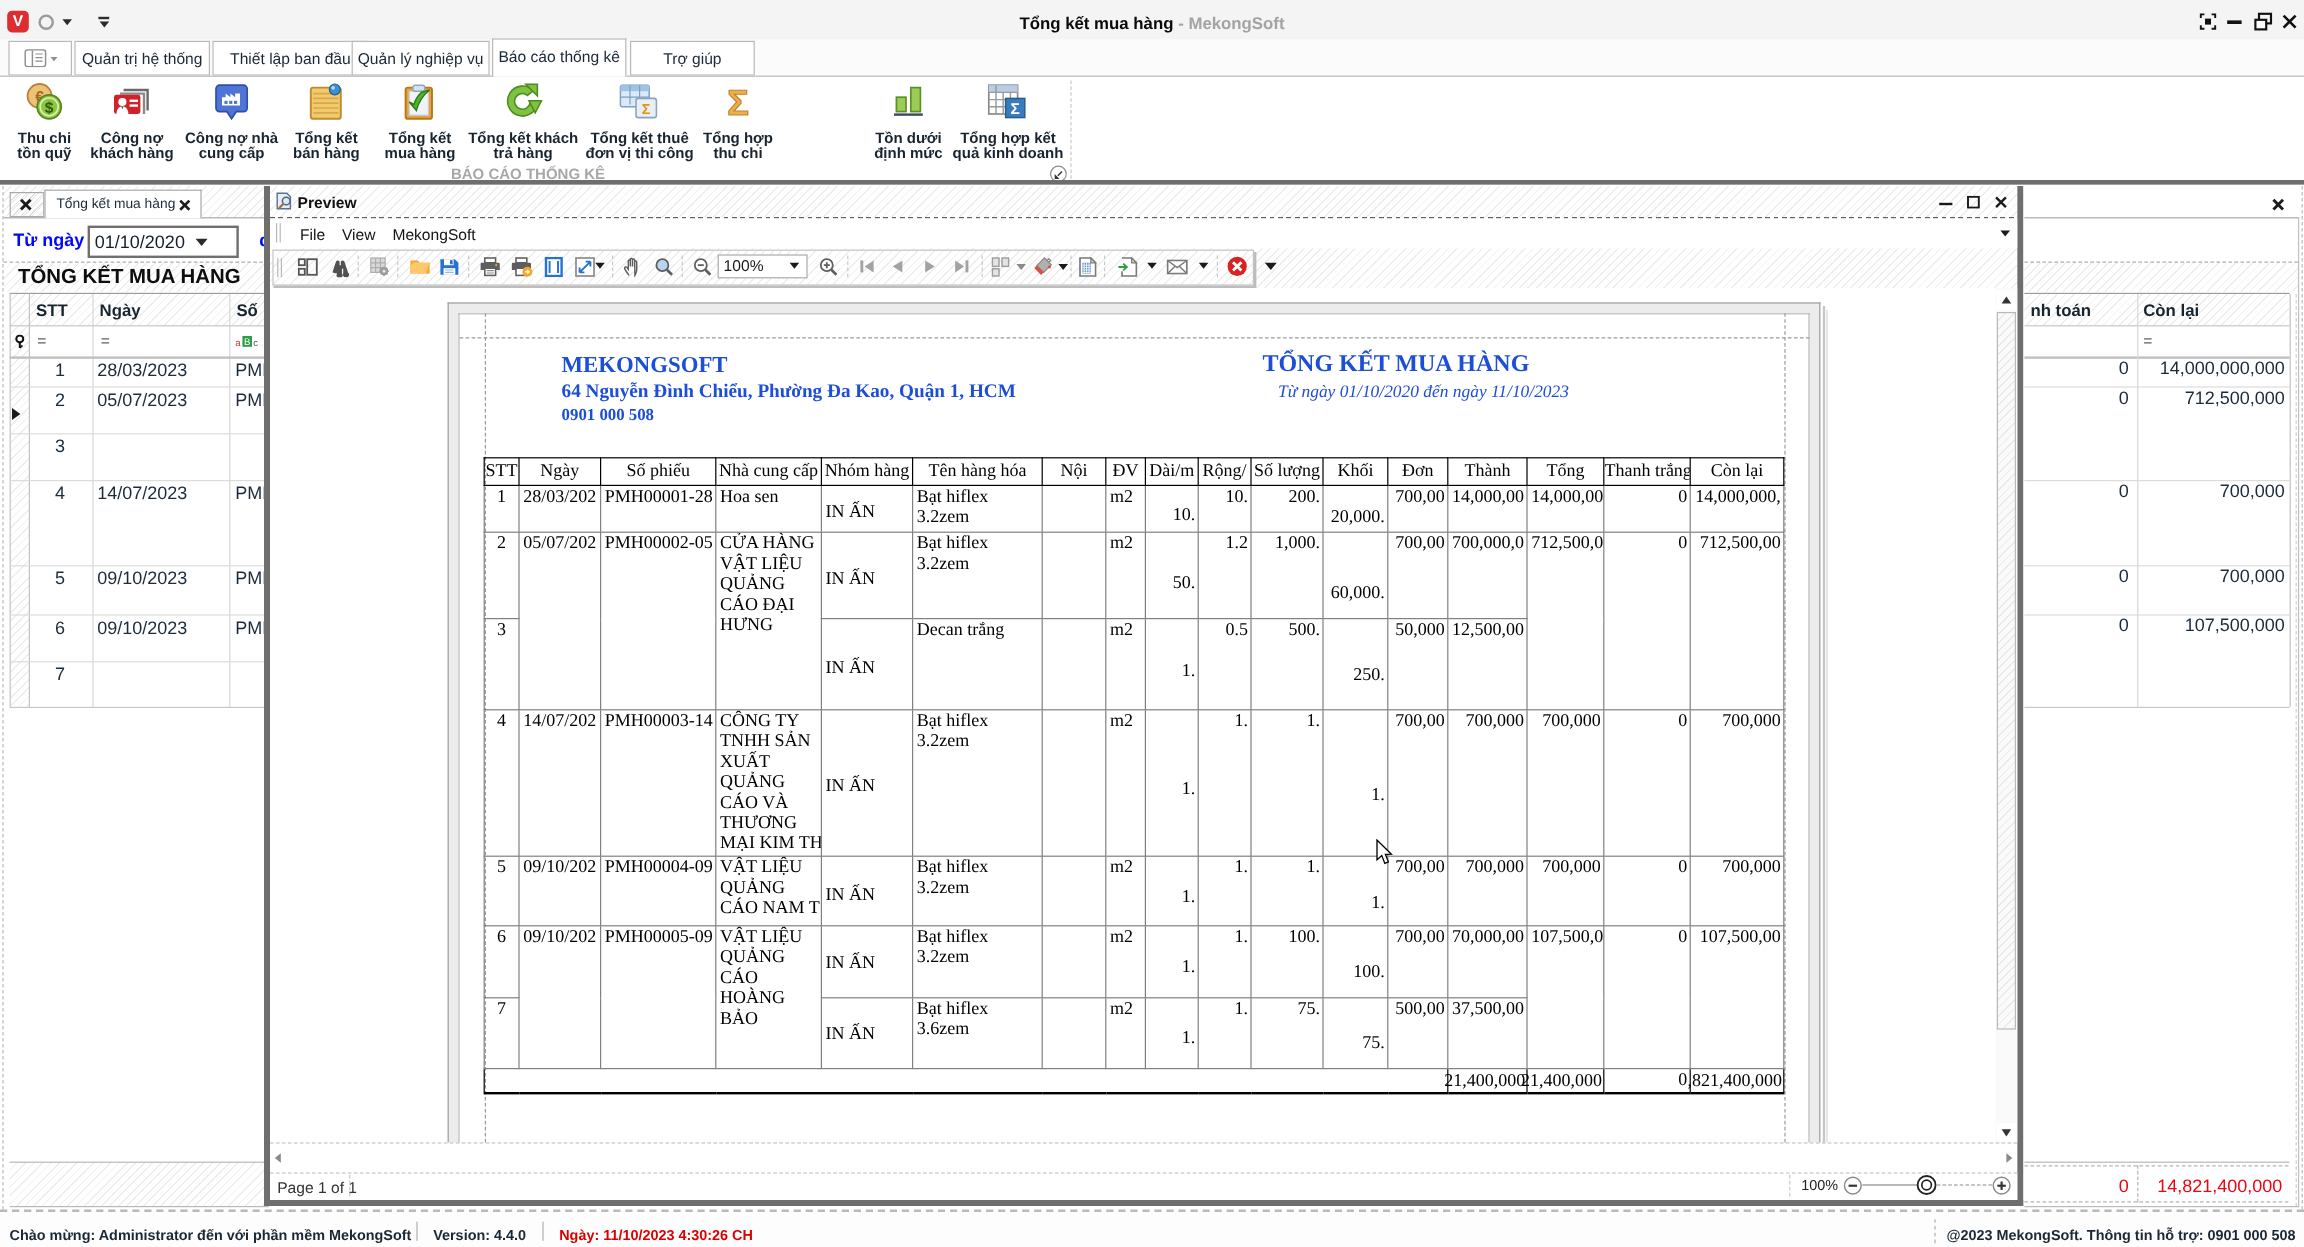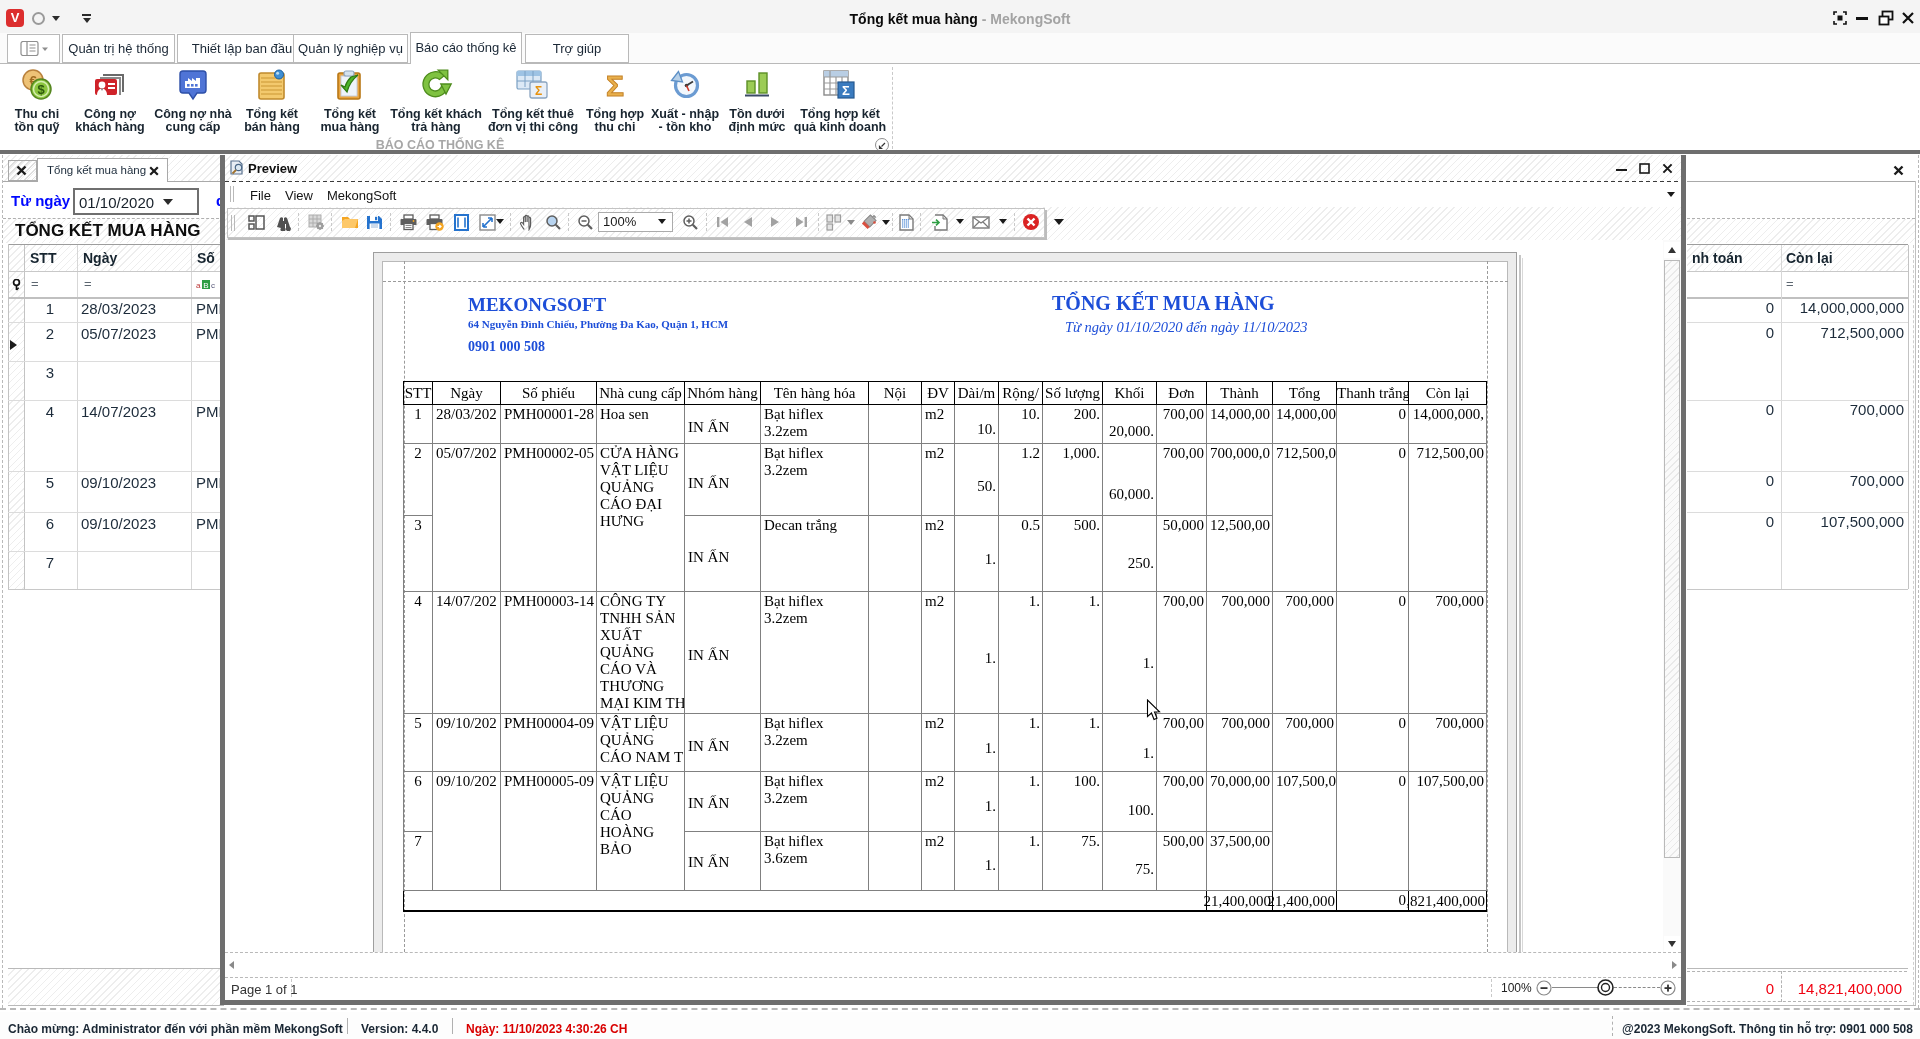--- a/index.html
+++ b/index.html
@@ -132,29 +132,20 @@
         <path d="M10 2 v16 M18 2 v16 M2 12 h24" stroke="#7aa0c4" stroke-width="1"></path>
         <rect x="15" y="13" width="17" height="16" rx="2" fill="#e9eff7" stroke="#8aa4c0" stroke-width="1.3"></rect>
         <text x="23.5" y="26" font-size="12" font-weight="bold" fill="#e8920c" text-anchor="middle">Σ</text>
       </svg>
 <div class="rlab">Tổng kết thuê<br>đơn vị thi công</div></div>
 <div class="ritem" style="left:550px">
 <svg width="30" height="32" viewBox="0 0 30 32">
         <text x="15" y="27" font-size="30" font-weight="bold" fill="#e9b04c" text-anchor="middle" stroke="#c4832a" stroke-width="1">Σ</text>
       </svg>
 <div class="rlab">Tổng hợp<br>thu chi</div></div>
-<div class="ritem" style="left:620px">
-<svg width="34" height="32" viewBox="0 0 34 32">
-        <circle cx="18.5" cy="16.5" r="11" fill="#f2f7fc" stroke="#6b9bd2" stroke-width="3.2"></circle>
-        <path d="M10.5 2.5 L3.5 11.5 L14.5 13 z" fill="#b7d0e8" stroke="#5c8fc6" stroke-width="1.3"></path>
-        <circle cx="18.5" cy="16.5" r="1.8" fill="#3a3a3a"></circle>
-        <path d="M18.5 16.5 L25 12.5" stroke="#3a3a3a" stroke-width="1.7"></path>
-        <path d="M18.5 16.5 L21 22" stroke="#d03a2a" stroke-width="1.6"></path>
-      </svg>
-<div class="rlab">Xuất - nhập<br>- tồn kho</div></div>
 <div class="ritem" style="left:692px">
 <svg width="34" height="32" viewBox="0 0 34 32">
         <rect x="7" y="12" width="8" height="12" fill="#9ccc56" stroke="#5d8f27" stroke-width="1.4"></rect>
         <rect x="19" y="4" width="8" height="20" fill="#9ccc56" stroke="#5d8f27" stroke-width="1.4"></rect>
         <rect x="5" y="25.5" width="24" height="2" fill="#3a4a66"></rect>
       </svg>
 <div class="rlab">Tồn dưới<br>định mức</div></div>
 <div class="ritem" style="left:775px">
 <svg width="36" height="32" viewBox="0 0 36 32">
         <rect x="2" y="2" width="24" height="24" fill="#fff" stroke="#8a8a8a" stroke-width="1.4"></rect>
@@ -481,21 +472,21 @@
  <div class="abs" style="left:153px;top:97px;width:1144px;height:700px;background:#ececec;border:1px solid #9e9e9e;border-bottom:none"></div>
  <div class="abs" style="left:1299px;top:100px;width:2px;height:697px;background:#c6c6c6"></div>
  <div class="abs" style="left:1302px;top:103px;width:1px;height:694px;background:#d8d8d8"></div>
  <div class="abs" style="left:162px;top:106px;width:1126px;height:691px;background:#fff;border:1px solid #b9b9b9;border-bottom:none"></div>
 
  <div class="abs" style="left:184px;top:106px;width:0;height:691px;border-left:1px dashed #9a9a9a"></div>
  <div class="abs" style="left:1267px;top:106px;width:0;height:691px;border-left:1px dashed #9a9a9a"></div>
  <div class="abs" style="left:163px;top:126px;width:1125px;height:0;border-top:1px dashed #9a9a9a"></div>
 
  <div class="abs repfont" style="left:248px;top:139px;font-size:19px;font-weight:bold">MEKONGSOFT</div>
- <div class="abs repfont" style="left:248px;top:163px;font-size:11px;font-weight:bold">64 Nguyễn Đình Chiểu, Phường Đa Kao, Quận 1, HCM</div>
+ <div class="abs repfont" style="left:248px;top:163px;font-size:16px;font-weight:bold">64 Nguyễn Đình Chiểu, Phường Đa Kao, Quận 1, HCM</div>
  <div class="abs repfont" style="left:248px;top:184px;font-size:14px;font-weight:bold">0901 000 508</div>
  <div class="abs repfont" style="left:832px;top:137px;font-size:20px;font-weight:bold">TỔNG KẾT MUA HÀNG</div>
  <div class="abs repfont" style="left:845px;top:164px;font-size:14.5px;font-style:italic">Từ ngày 01/10/2020 đến ngày 11/10/2023</div>
  <div class="abs" style="left:183px;top:226px">
 <table class="rep">
           <colgroup>
             <col style="width:29px">
             <col style="width:68px">
             <col style="width:96px">
             <col style="width:88px">

